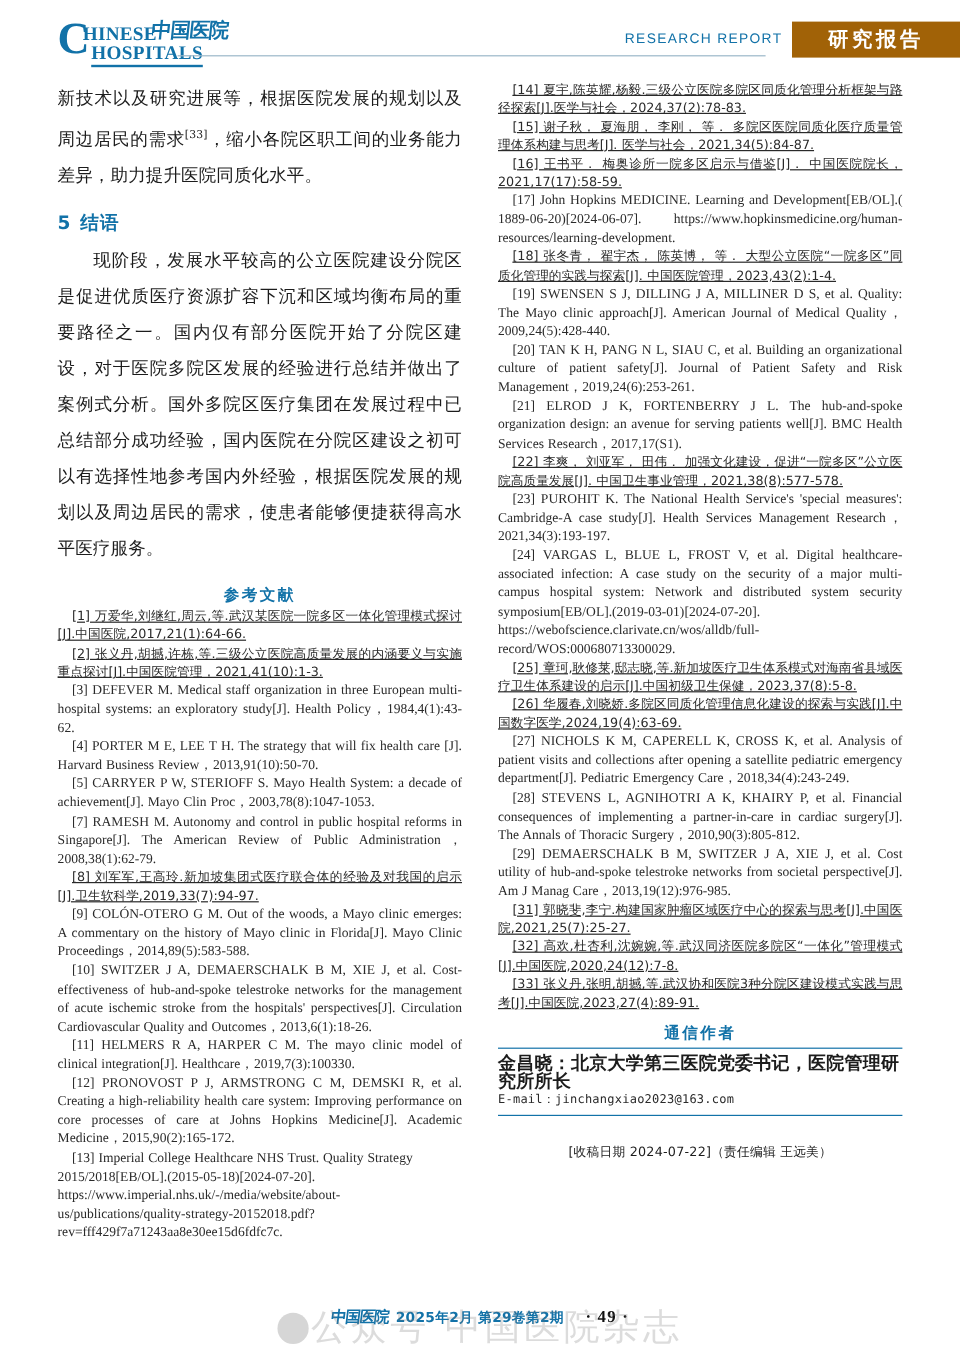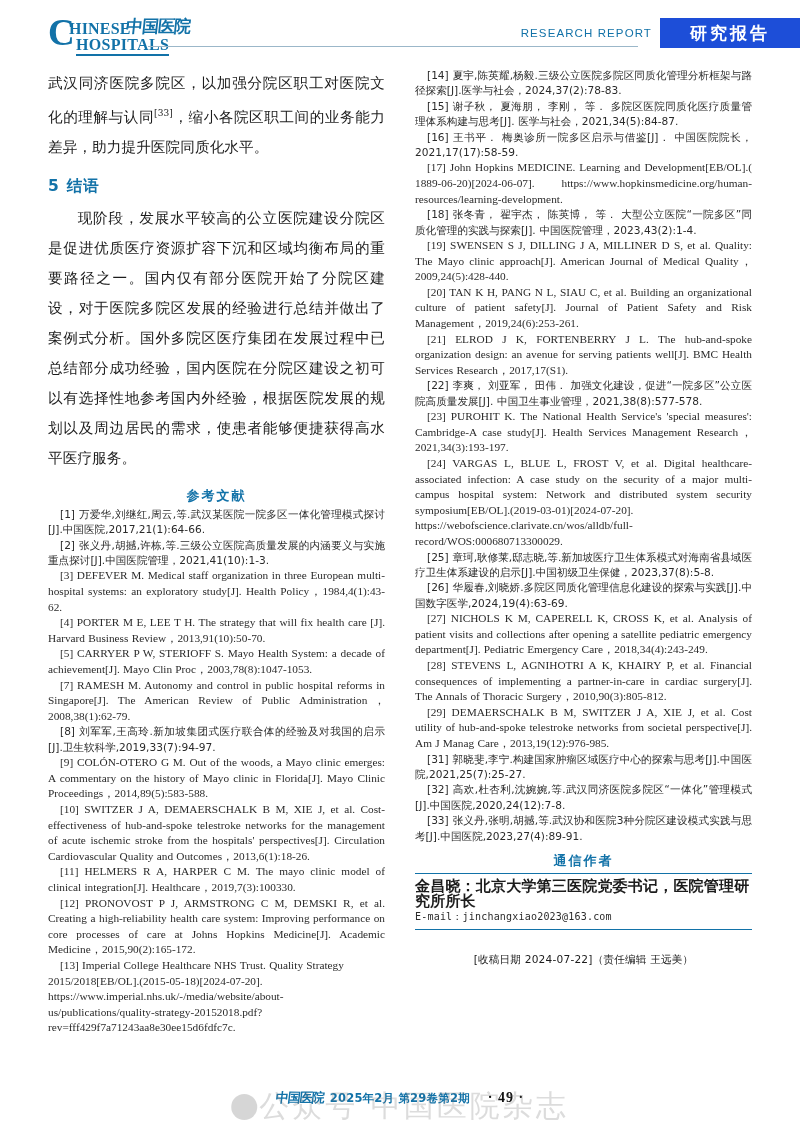--- a/index.html
+++ b/index.html
@@ -87,21 +87,21 @@
     letter-spacing: 1.1px;
     color: #1272a8;
     white-space: nowrap;
   }
   .header-cn-tab {
     position: absolute;
     right: 0;
     top: 18px;
     width: 140px;
     height: 30px;
-    background: #1d4ed8;
+    background: #a16207;
     color: #ffffff;
     font-family: "DejaVu Sans", sans-serif;
     font-size: 17px;
     font-weight: bold;
     letter-spacing: 3px;
     text-align: center;
     line-height: 30px;
   }
 
   
@@ -163,20 +163,21 @@
     color: #2a2a2a;
     margin: 0;
     text-indent: 12px;
     word-spacing: 0.4px;
   }
   .ref-item.cn {
     font-family: "DejaVu Sans", sans-serif;
     font-size: 10.6px;
     line-height: 15.4px;
     text-align-last: left;
+    text-decoration: underline;
   }
   .ref-item.nojust { text-align: left; }
 
   
   .corr-head {
     text-align: center;
     font-family: "DejaVu Sans", sans-serif;
     font-size: 13px;
     font-weight: bold;
     color: #1272a8;
@@ -288,21 +289,21 @@
   </div>
   <div class="header-rule"></div>
   <div class="header-en">RESEARCH  REPORT</div>
   <div class="header-cn-tab">研究报告</div>
 </div>
 
 <div class="columns">
 
   <div class="col">
 
-    <p class="body-para"><span>武汉同济医院多院区，以加强分院区职工对医院文化的理解与认同</span><sup class="ref">[33]</sup><span>，缩小各院区职工间的业务能力差异，助力提升医院同质化水平。</span></p>
+    <p class="body-para"><span>新技术以及研究进展等，根据医院发展的规划以及周边居民的需求</span><sup class="ref">[33]</sup><span>，缩小各院区职工间的业务能力差异，助力提升医院同质化水平。</span></p>
 
     <h2 class="sec-head"><span class="num">5</span><span>结语</span></h2>
 
     <p class="body-para"><span class="indent"></span><span>现阶段，发展水平较高的公立医院建设分院区是促进优质医疗资源扩容下沉和区域均衡布局的重要路径之一。国内仅有部分医院开始了分院区建设，对于医院多院区发展的经验进行总结并做出了案例式分析。国外多院区医疗集团在发展过程中已总结部分成功经验，国内医院在分院区建设之初可以有选择性地参考国内外经验，根据医院发展的规划以及周边居民的需求，使患者能够便捷获得高水平医疗服务。</span></p>
 
     <div class="refs-head">参考文献</div>
 
     <div class="ref-list">
       <p class="ref-item cn">[1] 万爱华,刘继红,周云,等.武汉某医院一院多区一体化管理模式探讨[J].中国医院,2017,21(1):64-66.</p>
       <p class="ref-item cn">[2] 张义丹,胡撼,许栋,等.三级公立医院高质量发展的内涵要义与实施重点探讨[J].中国医院管理，2021,41(10):1-3.</p>

